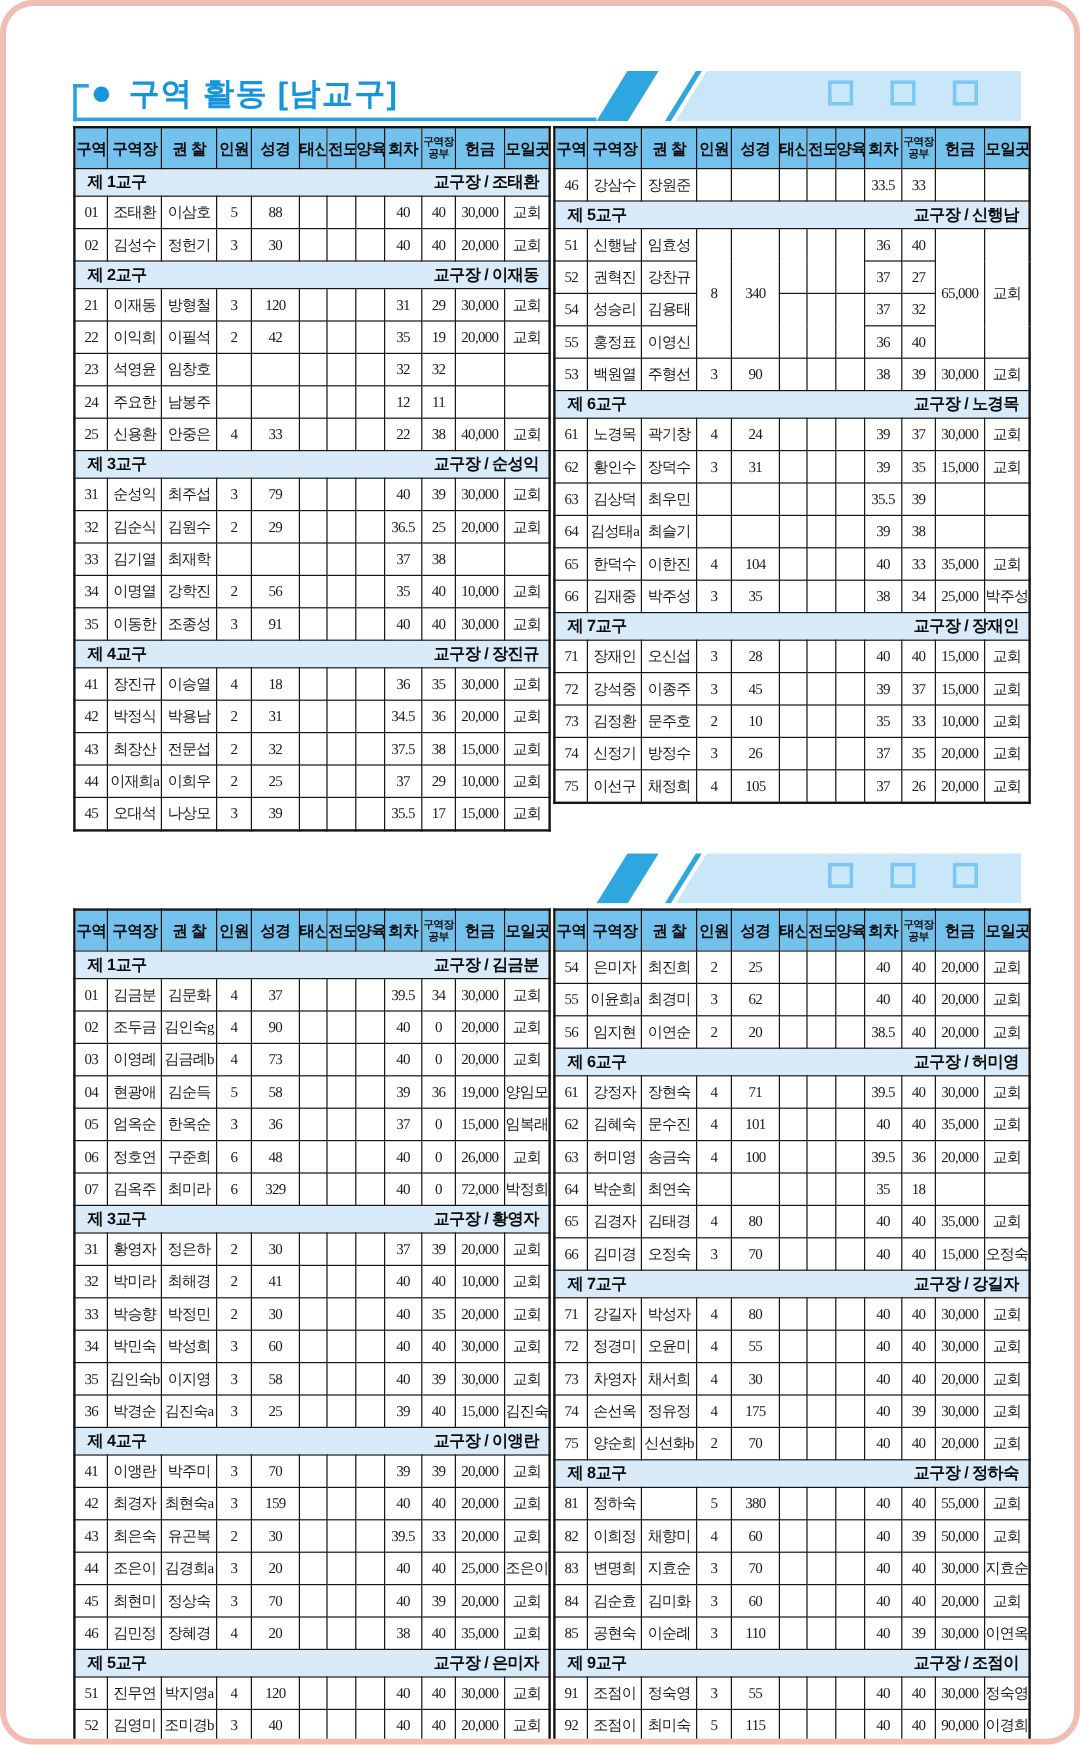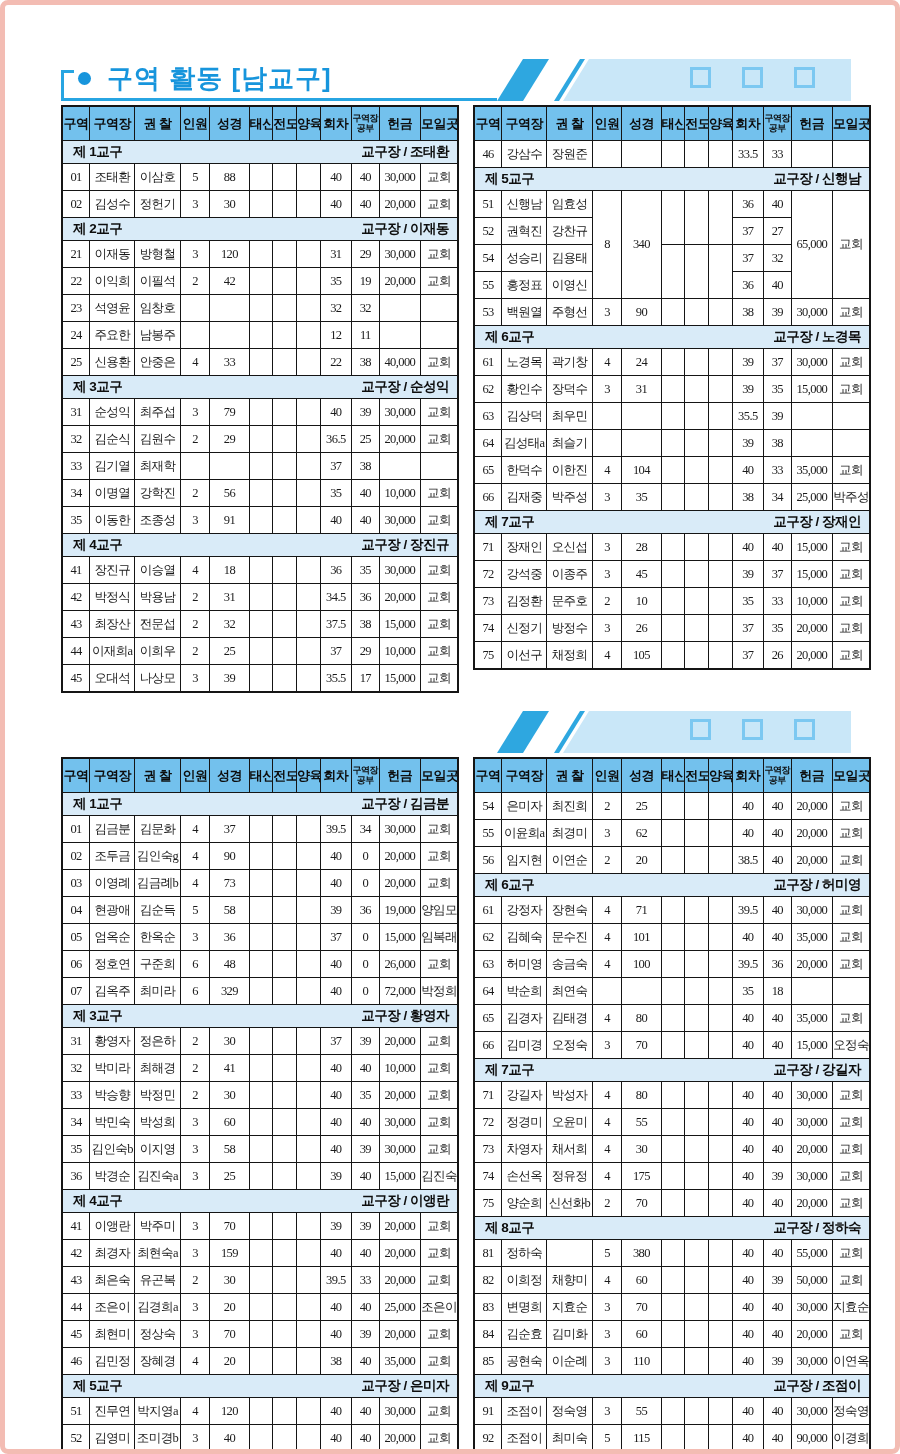--- a/index.html
+++ b/index.html
@@ -1,18 +1,18 @@
 <!DOCTYPE html>
 <html><head>
 <meta charset="utf-8">
 <style>
   html,body{margin:0;padding:0;background:#fff;}
   .page{
     position:relative;width:900px;height:1454px;box-sizing:border-box;
-    background:#fff;border:5px solid #f3bcb3;border-radius:8px;
+    background:#fff;border:5px solid #f3bcb3;border-radius:28px;
     font-family:"Liberation Sans","DejaVu Sans",sans-serif;overflow:hidden;
   }
   
   .banner{position:relative;height:42px;margin:0 44px 4px 56px;}
   .banner.first{margin-top:54px;}
   .banner.second{margin-top:18px;}
   .banner-left{
     position:absolute;left:0;top:0;bottom:0;width:436px;background:#fff;
     border-bottom:3px solid #27a5e2;display:flex;align-items:center;
   }
@@ -26,21 +26,21 @@
   .banner-right{position:absolute;left:436px;right:0;top:0;bottom:0;}
   .stripe-a{position:absolute;left:0;top:0;width:54px;height:100%;background:#2ea7e0;
     clip-path:polygon(26px 0,52px 0,26px 100%,0 100%);}
   .stripe-b{position:absolute;left:57px;top:0;width:36px;height:100%;background:#2ea7e0;
     clip-path:polygon(26px 0,31px 0,5px 100%,0 100%);}
   .lightblock{position:absolute;left:66px;right:0;top:0;height:100%;background:#c9e7f8;
     clip-path:polygon(26px 0,100% 0,100% 100%,0 100%);}
   .sq{position:absolute;top:8px;width:15px;height:15px;border:3px solid #7cc8f1;background:transparent;}
   .sq.s1{right:140px;} .sq.s2{right:88px;} .sq.s3{right:36px;}
   
-  .tables{display:flex;gap:14px;margin:0 44px 0 56px;align-items:flex-start;}
+  .tables{display:flex;gap:2px;margin:0 44px 0 56px;align-items:flex-start;}
   table.grid{
     border-collapse:collapse;table-layout:fixed;width:398px;flex:0 0 auto;
     border:2px solid #151515;
   }
   table.grid td, table.grid th{
     border:1px solid #151515;padding:0;text-align:center;vertical-align:middle;
     overflow:hidden;white-space:nowrap;
   }
   table.grid th{
     background:#73c1ed;color:#0d0d0d;font-weight:bold;font-size:13px;height:33px;

